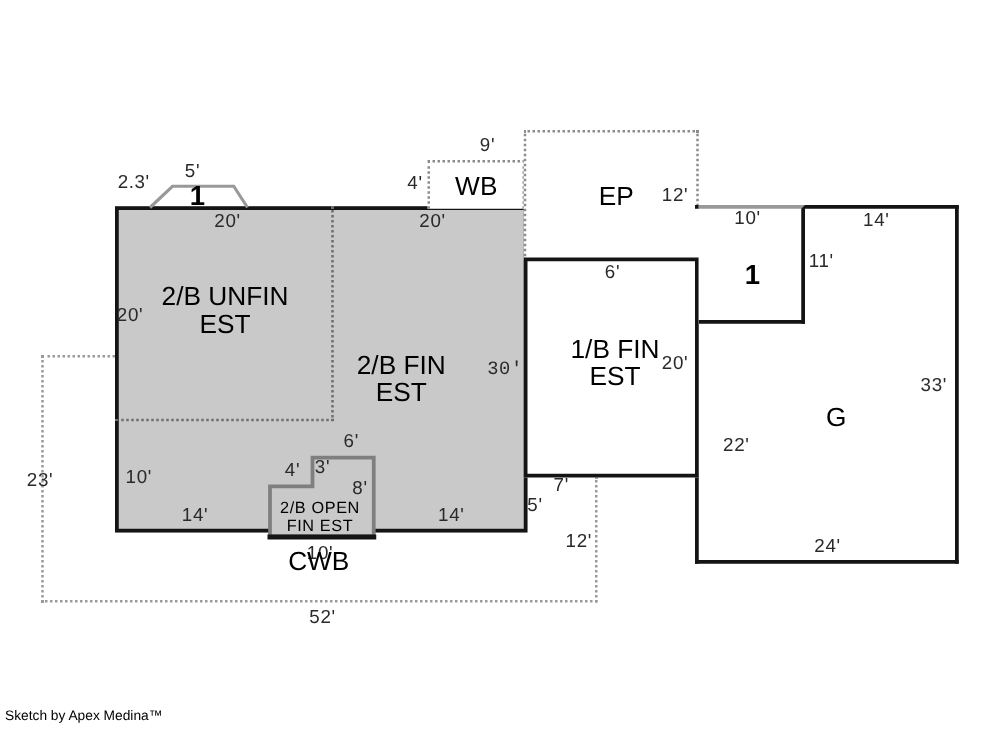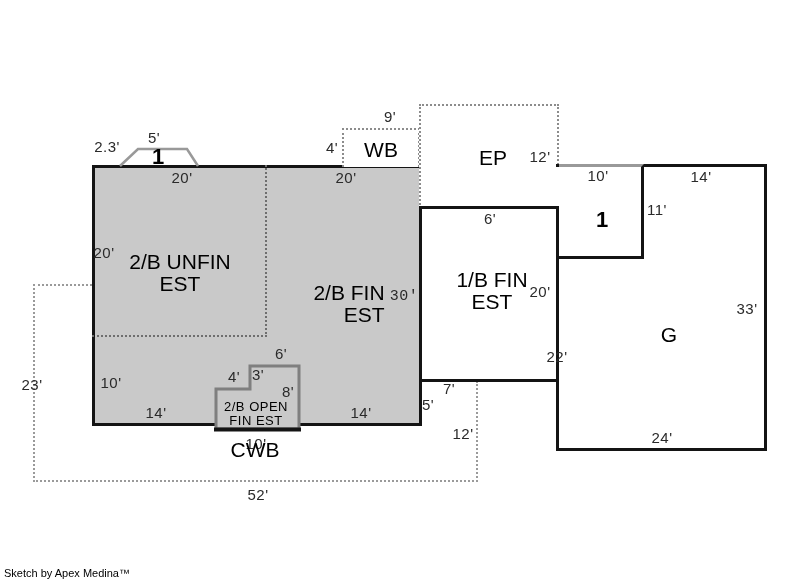--- a/index.html
+++ b/index.html
@@ -64,30 +64,30 @@
       <span class="lbl dim" style="left: 390px; top: 116px;">9'</span>
       <span class="lbl dim" style="left: 332px; top: 147px;">4'</span>
       <span class="lbl room" style="left: 381px; top: 150px;">WB</span>
       <span class="lbl room" style="left: 493px; top: 158px; text-align: center;">EP</span>
       <span class="lbl dim" style="left: 540px; top: 156px;">12'</span>
       <span class="lbl dim" style="left: 490px; top: 218px;">6'</span>
       <span class="lbl dim" style="left: 598px; top: 175px;">10'</span>
       <span class="lbl dim" style="left: 701px; top: 176px;">14'</span>
       <span class="lbl dim" style="left: 657px; top: 209px;">11'</span>
       <span class="lbl marker" style="left: 602px; top: 220px;">1</span>
-      <span class="lbl room" style="left: 180px; top: 249px; margin-top: 24px;">2/B UNFIN
+      <span class="lbl room" style="left: 180px; top: 249px;">2/B UNFIN
 EST</span>
       <span class="lbl dim" style="left: 104px; top: 252px;">20'</span>
-      <span class="lbl room" style="left: 349px; top: 304px; text-align: right;">2/B FIN
+      <span class="lbl room" style="left: 321px; top: 304px;">2/B FIN
 EST</span>
       <span class="lbl dim" style="left: 404px; top: 296px; font-family: Liberation Mono, monospace;">30'</span>
       <span class="lbl room" style="left: 492px; top: 291px;">1/B FIN
 EST</span>
       <span class="lbl dim" style="left: 540px; top: 291px;">20'</span>
-      <span class="lbl dim" style="left: 557px; top: 356px; text-align: right;">22'</span>
+      <span class="lbl dim" style="left: 589px; top: 356px; text-align: right;">22'</span>
       <span class="lbl room" style="left: 669px; top: 335px;">G</span>
       <span class="lbl dim" style="left: 747px; top: 308px;">33'</span>
       <span class="lbl dim" style="left: 662px; top: 437px;">24'</span>
       <span class="lbl dim" style="left: 111px; top: 382px;">10'</span>
       <span class="lbl dim" style="left: 156px; top: 412px;">14'</span>
       <span class="lbl dim" style="left: 281px; top: 353px;">6'</span>
       <span class="lbl dim" style="left: 234px; top: 376px;">4'</span>
       <span class="lbl dim" style="left: 258px; top: 374px;">3'</span>
       <span class="lbl dim" style="left: 288px; top: 391px;">8'</span>
       <span class="lbl room-sm" style="left: 256px; top: 414px;">2/B OPEN

